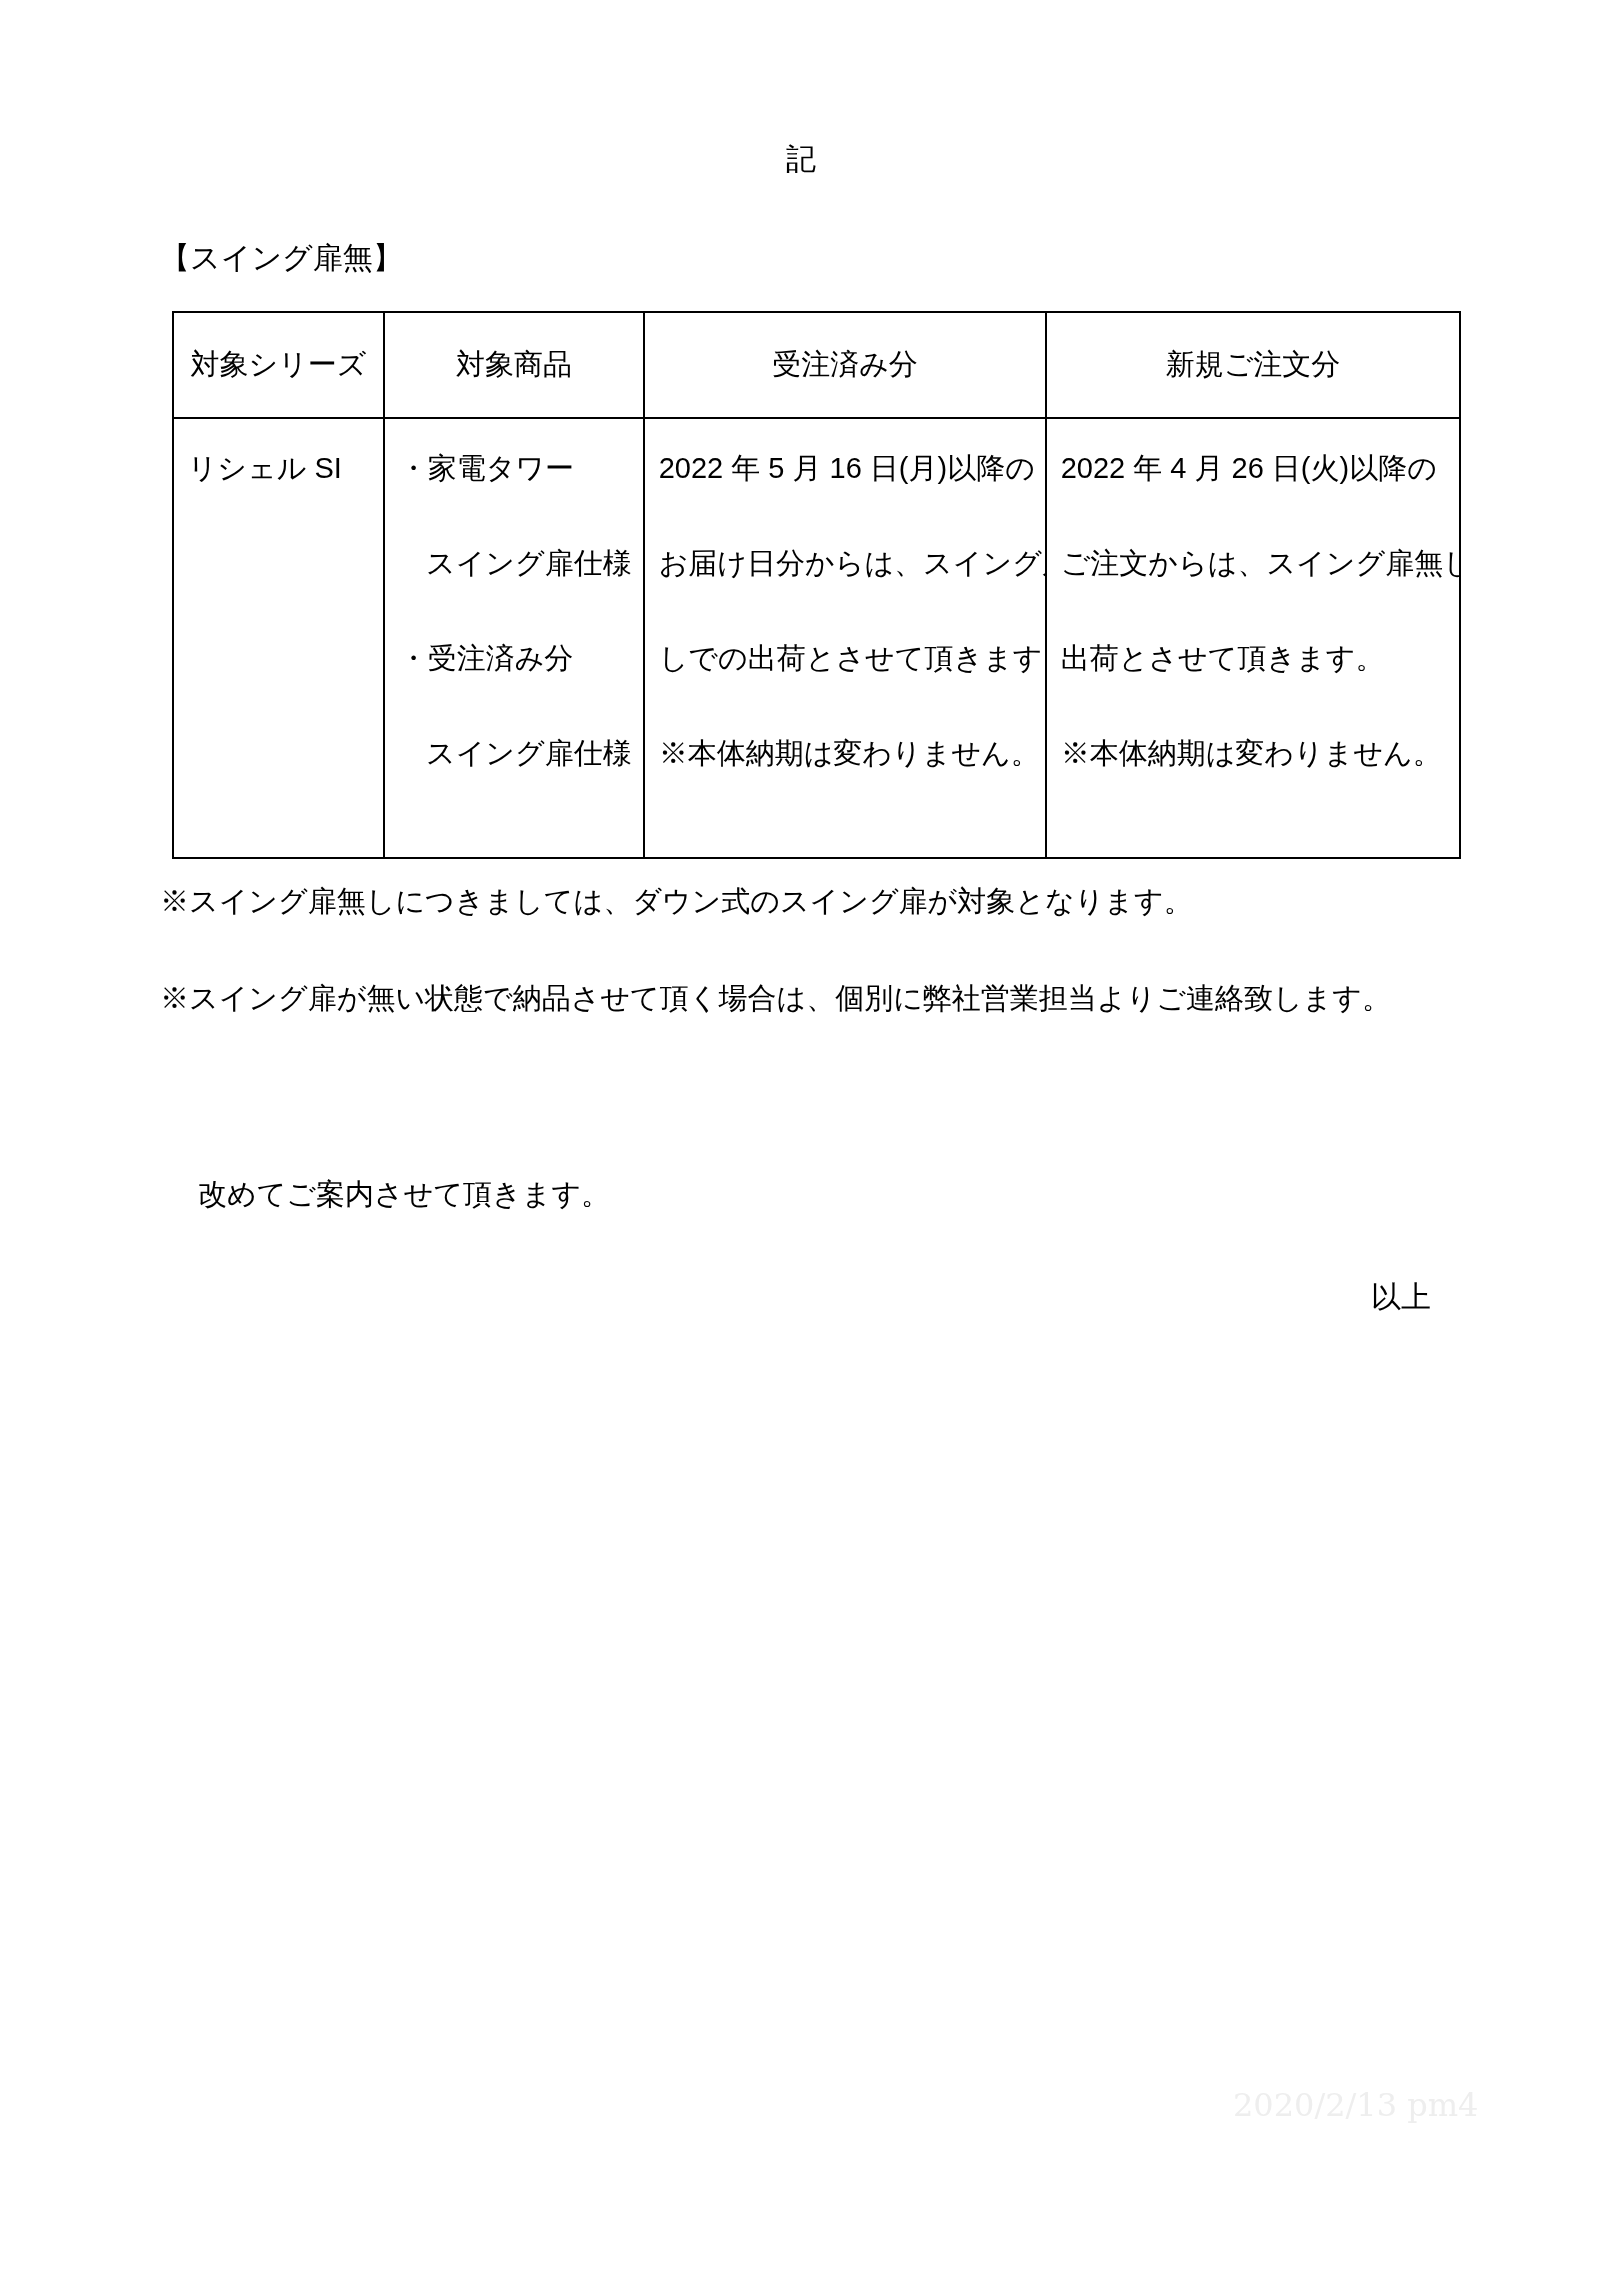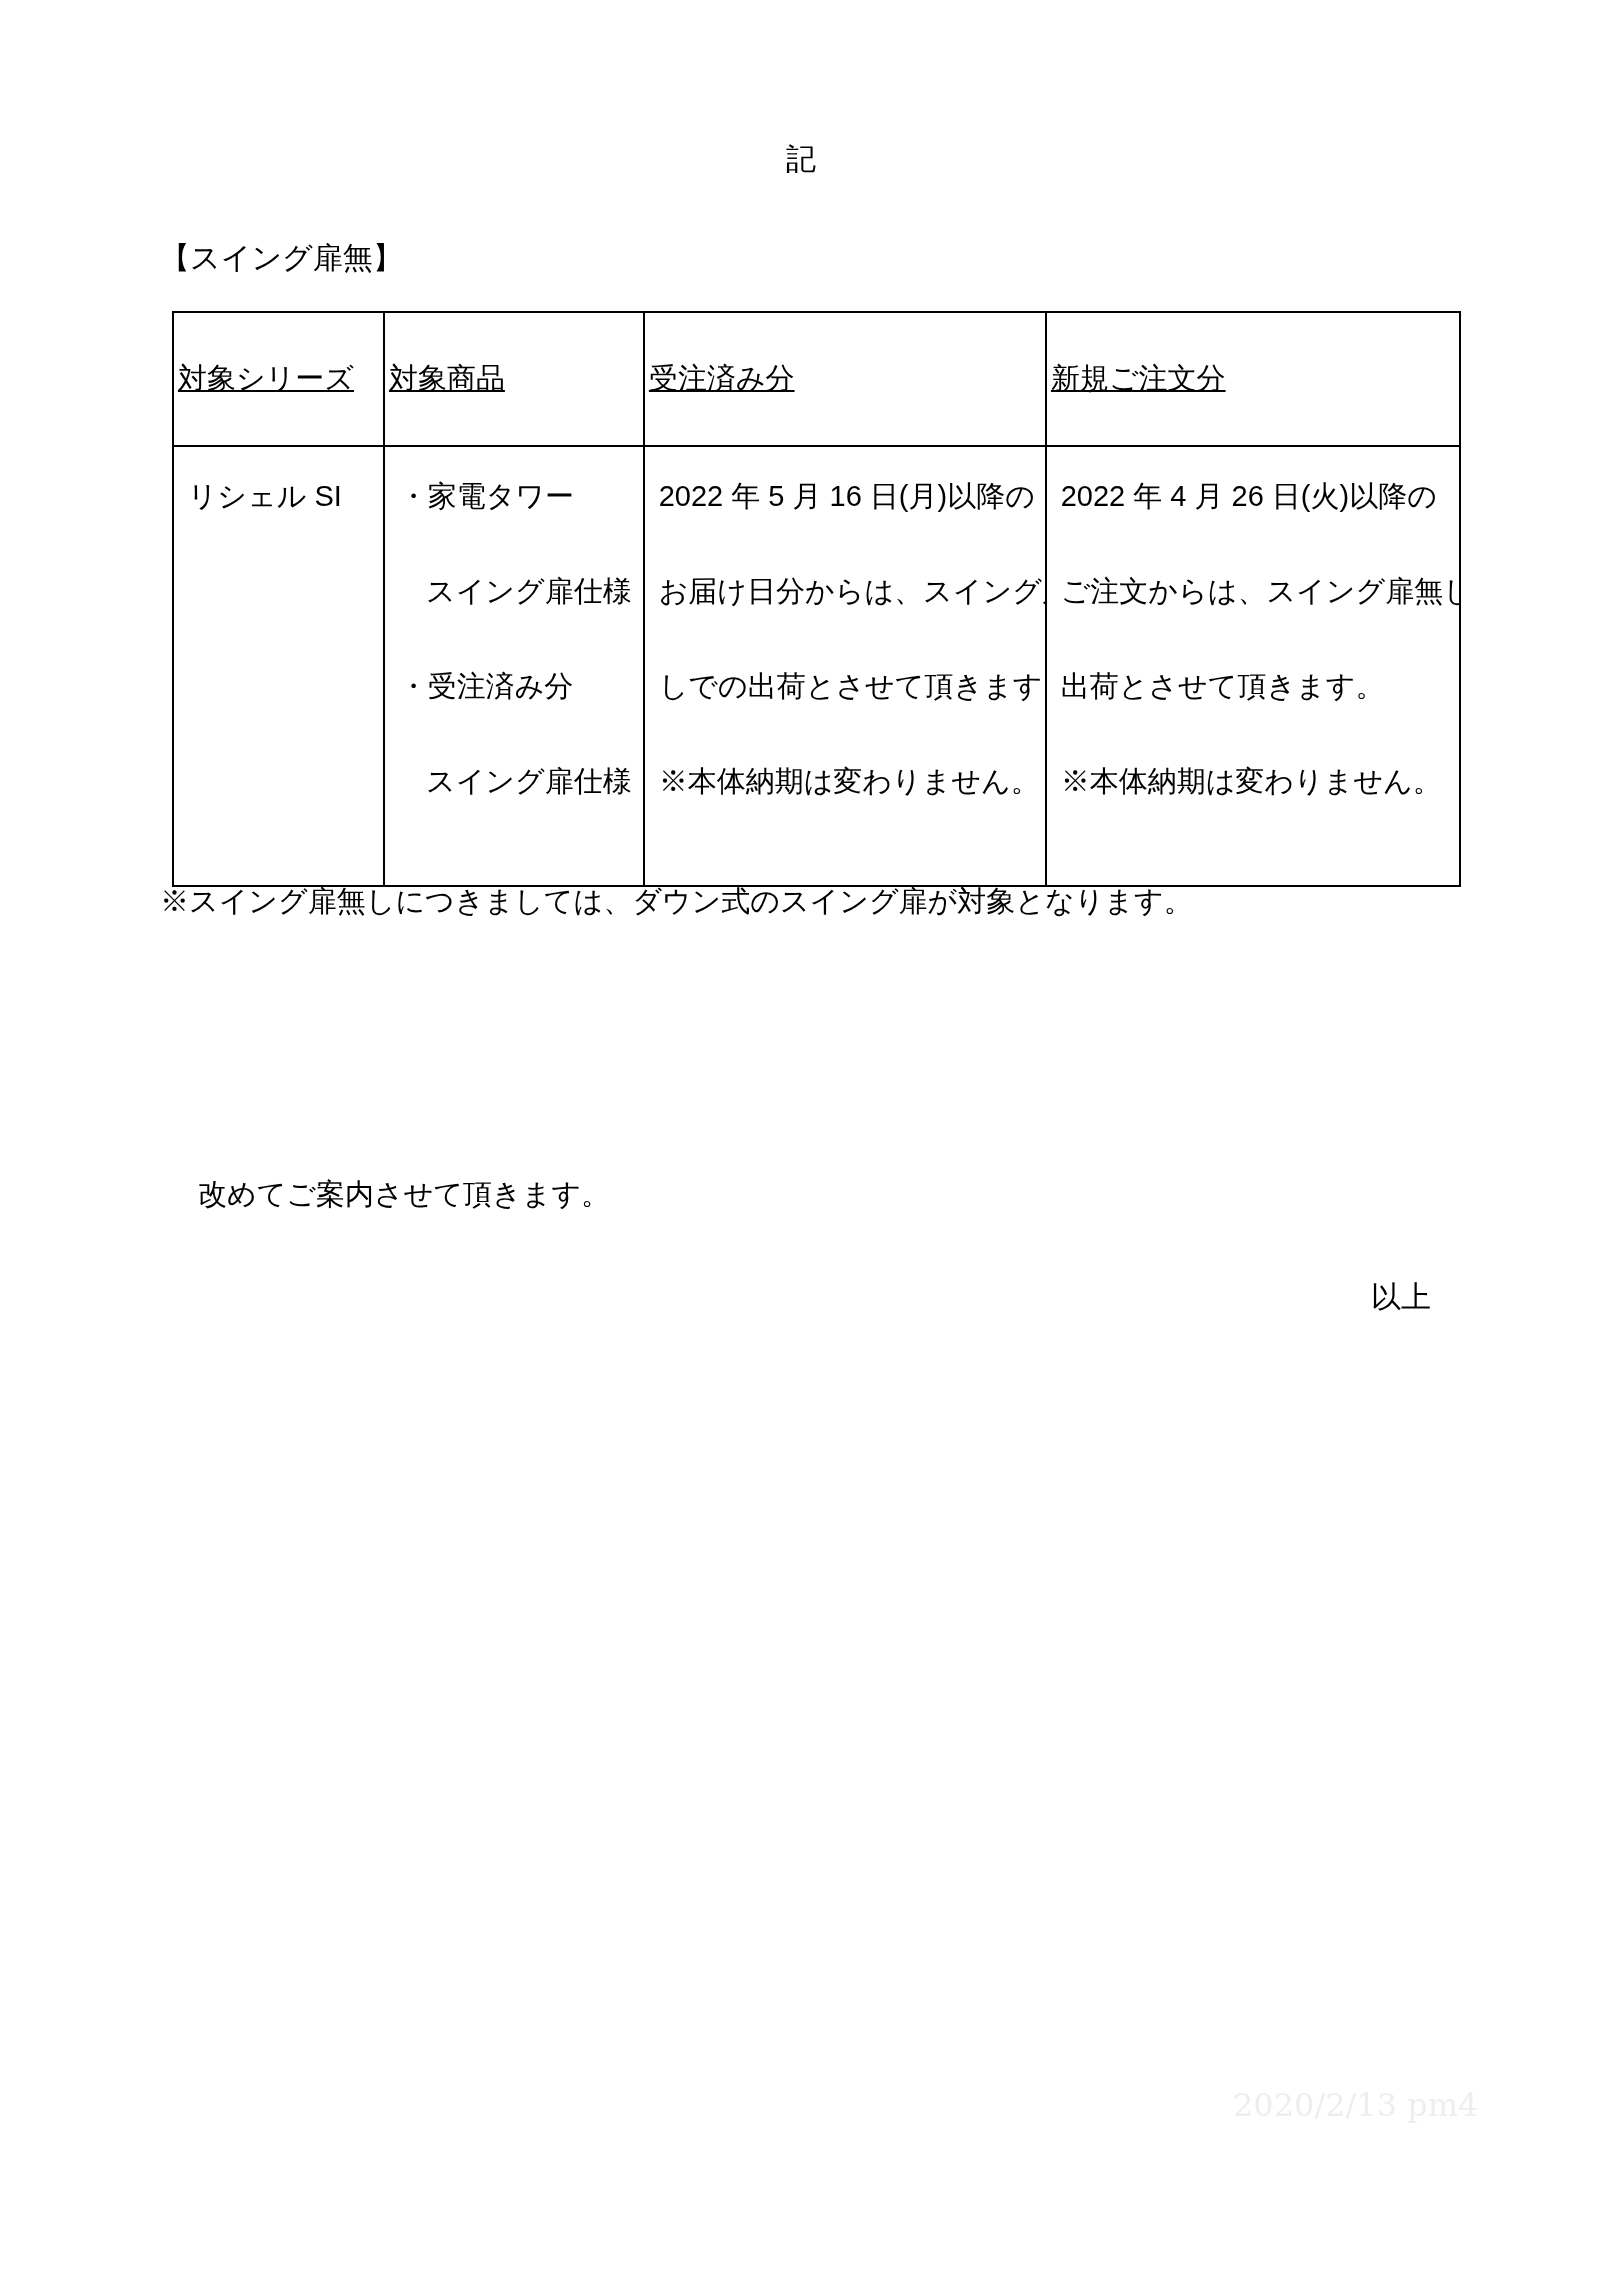--- a/index.html
+++ b/index.html
@@ -38,25 +38,24 @@
     width: 1286px;
   }
   table.products th, table.products td {
     border: 2px solid #000000;
     font-weight: normal;
     font-size: 29px;
     vertical-align: top;
     padding: 0;
   }
   table.products th {
-    height: 134px;
-    text-align: left;
+    height: 106px;
+    text-align: center;
     vertical-align: middle;
     padding: 0 3.9px;
-    text-decoration: underline;
   }
   table.products td { height: 440px; padding-top: 2px; }
   .col-series { width: 211px; }
   .col-product { width: 260px; }
   .col-ordered { width: 402px; }
   .col-new { width: 414px; }
   td .line {
     height: 95px;
     line-height: 95px;
     padding-left: 13.7px;
@@ -136,20 +135,21 @@
         <div class="line">2022 年 4 月 26 日(火)以降の</div>
         <div class="line">ご注文からは、スイング扉無しでの</div>
         <div class="line">出荷とさせて頂きます。</div>
         <div class="line">※本体納期は変わりません。</div>
       </td>
     </tr>
   </tbody>
     </table>
 
   <div class="note note-1">※スイング扉無しにつきましては、ダウン式のスイング扉が対象となります。</div>
+  <div class="note note-2">※スイング扉が無い状態で納品させて頂く場合は、個別に弊社営業担当よりご連絡致します。</div>
   <div class="note note-4">改めてご案内させて頂きます。</div>
 
   <div class="closing">以上</div>
 
   <div class="watermark">2020/2/13 pm4</div>
 
 </div>
 
 
 </body></html>

